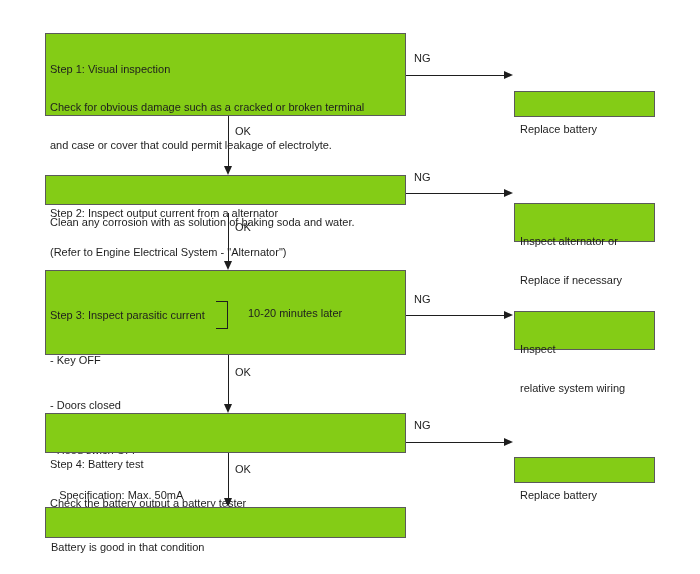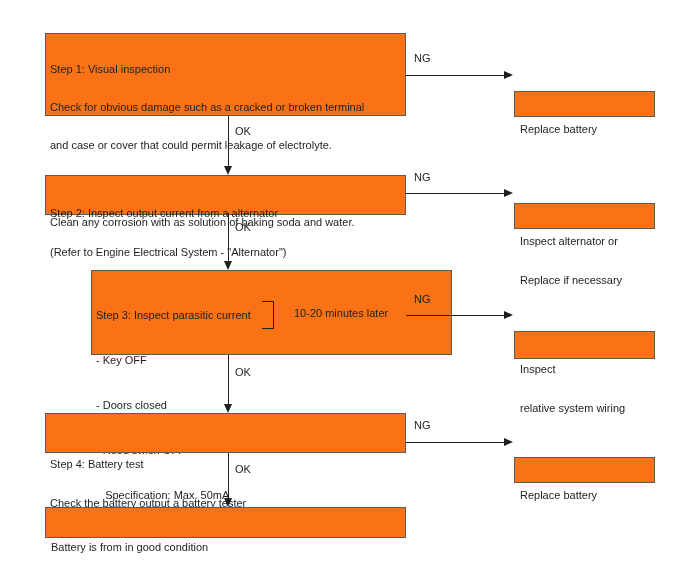--- a/index.html
+++ b/index.html
@@ -9,34 +9,34 @@
     height: 574px;
     background: #ffffff;
     font-family: "Liberation Sans", sans-serif;
     font-size: 11px;
     color: #1e1e1e;
     overflow: hidden;
   }
   .box {
     position: absolute;
     box-sizing: border-box;
-    background: #f97316;
+    background: #84cc16;
     border: 1px solid #5a5a5a;
     white-space: pre;
   }
   .step-box { left: 45px; width: 361px; padding: 4px 6px 0 4px; }
   .res-box  { left: 514px; width: 141px; padding: 5px 6px 0 5px; line-height: 13px; margin-top: 29px; }
   #step1 { top: 33px;  height: 83px; line-height: 12.8px; padding-top: 3px; }
-  #step2 { top: 175px; height: 40px; line-height: 13px;  padding-top: 5px; }
-  #step3 { top: 270px; height: 85px; line-height: 15px;  padding-top: 7px; margin-left: 46px; }
+  #step2 { top: 175px; height: 30px; line-height: 13px;  padding-top: 5px; }
+  #step3 { top: 270px; height: 85px; line-height: 15px;  padding-top: 7px; }
   #step4 { top: 413px; height: 40px; line-height: 13px;  padding-top: 18px; }
   #final { top: 507px; height: 31px; line-height: 13px;  padding-top: 7px; padding-left: 5px; }
   #rbox1 { top: 62px;  height: 26px; padding-top: 5px; }
-  #rbox2 { top: 174px; height: 26px; padding-top: 5px; }
-  #rbox3 { top: 302px; height: 28px; }
+  #rbox2 { top: 174px; height: 39px; padding-top: 5px; }
+  #rbox3 { top: 282px; height: 39px; }
   #rbox4 { top: 428px; height: 26px; padding-top: 5px; }
 
   .vline { position: absolute; width: 1px; background: #1e1e1e; left: 228px; }
   .hline { position: absolute; height: 1px; background: #1e1e1e; left: 406px; width: 98px; }
   .arrow-down {
     position: absolute; width: 0; height: 0; left: 224px;
     border-left: 4.5px solid transparent; border-right: 4.5px solid transparent;
     border-top: 9px solid #1e1e1e;
   }
   .arrow-right {
@@ -127,16 +127,16 @@
   <div class="arrow-right" style="top:438px"></div>
   <div class="box res-box" id="rbox4">
     <div>Replace battery</div>
   </div>
 
   <div class="vline" style="top:453px;height:45px"></div>
   <div class="arrow-down" style="top:498px"></div>
   <div class="lbl ok-lbl" style="top:464px">OK</div>
 
   <div class="box step-box" id="final">
-    <div>Battery is from in good condition</div>
+    <div>Battery is good in that condition</div>
   </div>
 
 </div>
 
 </body></html>

